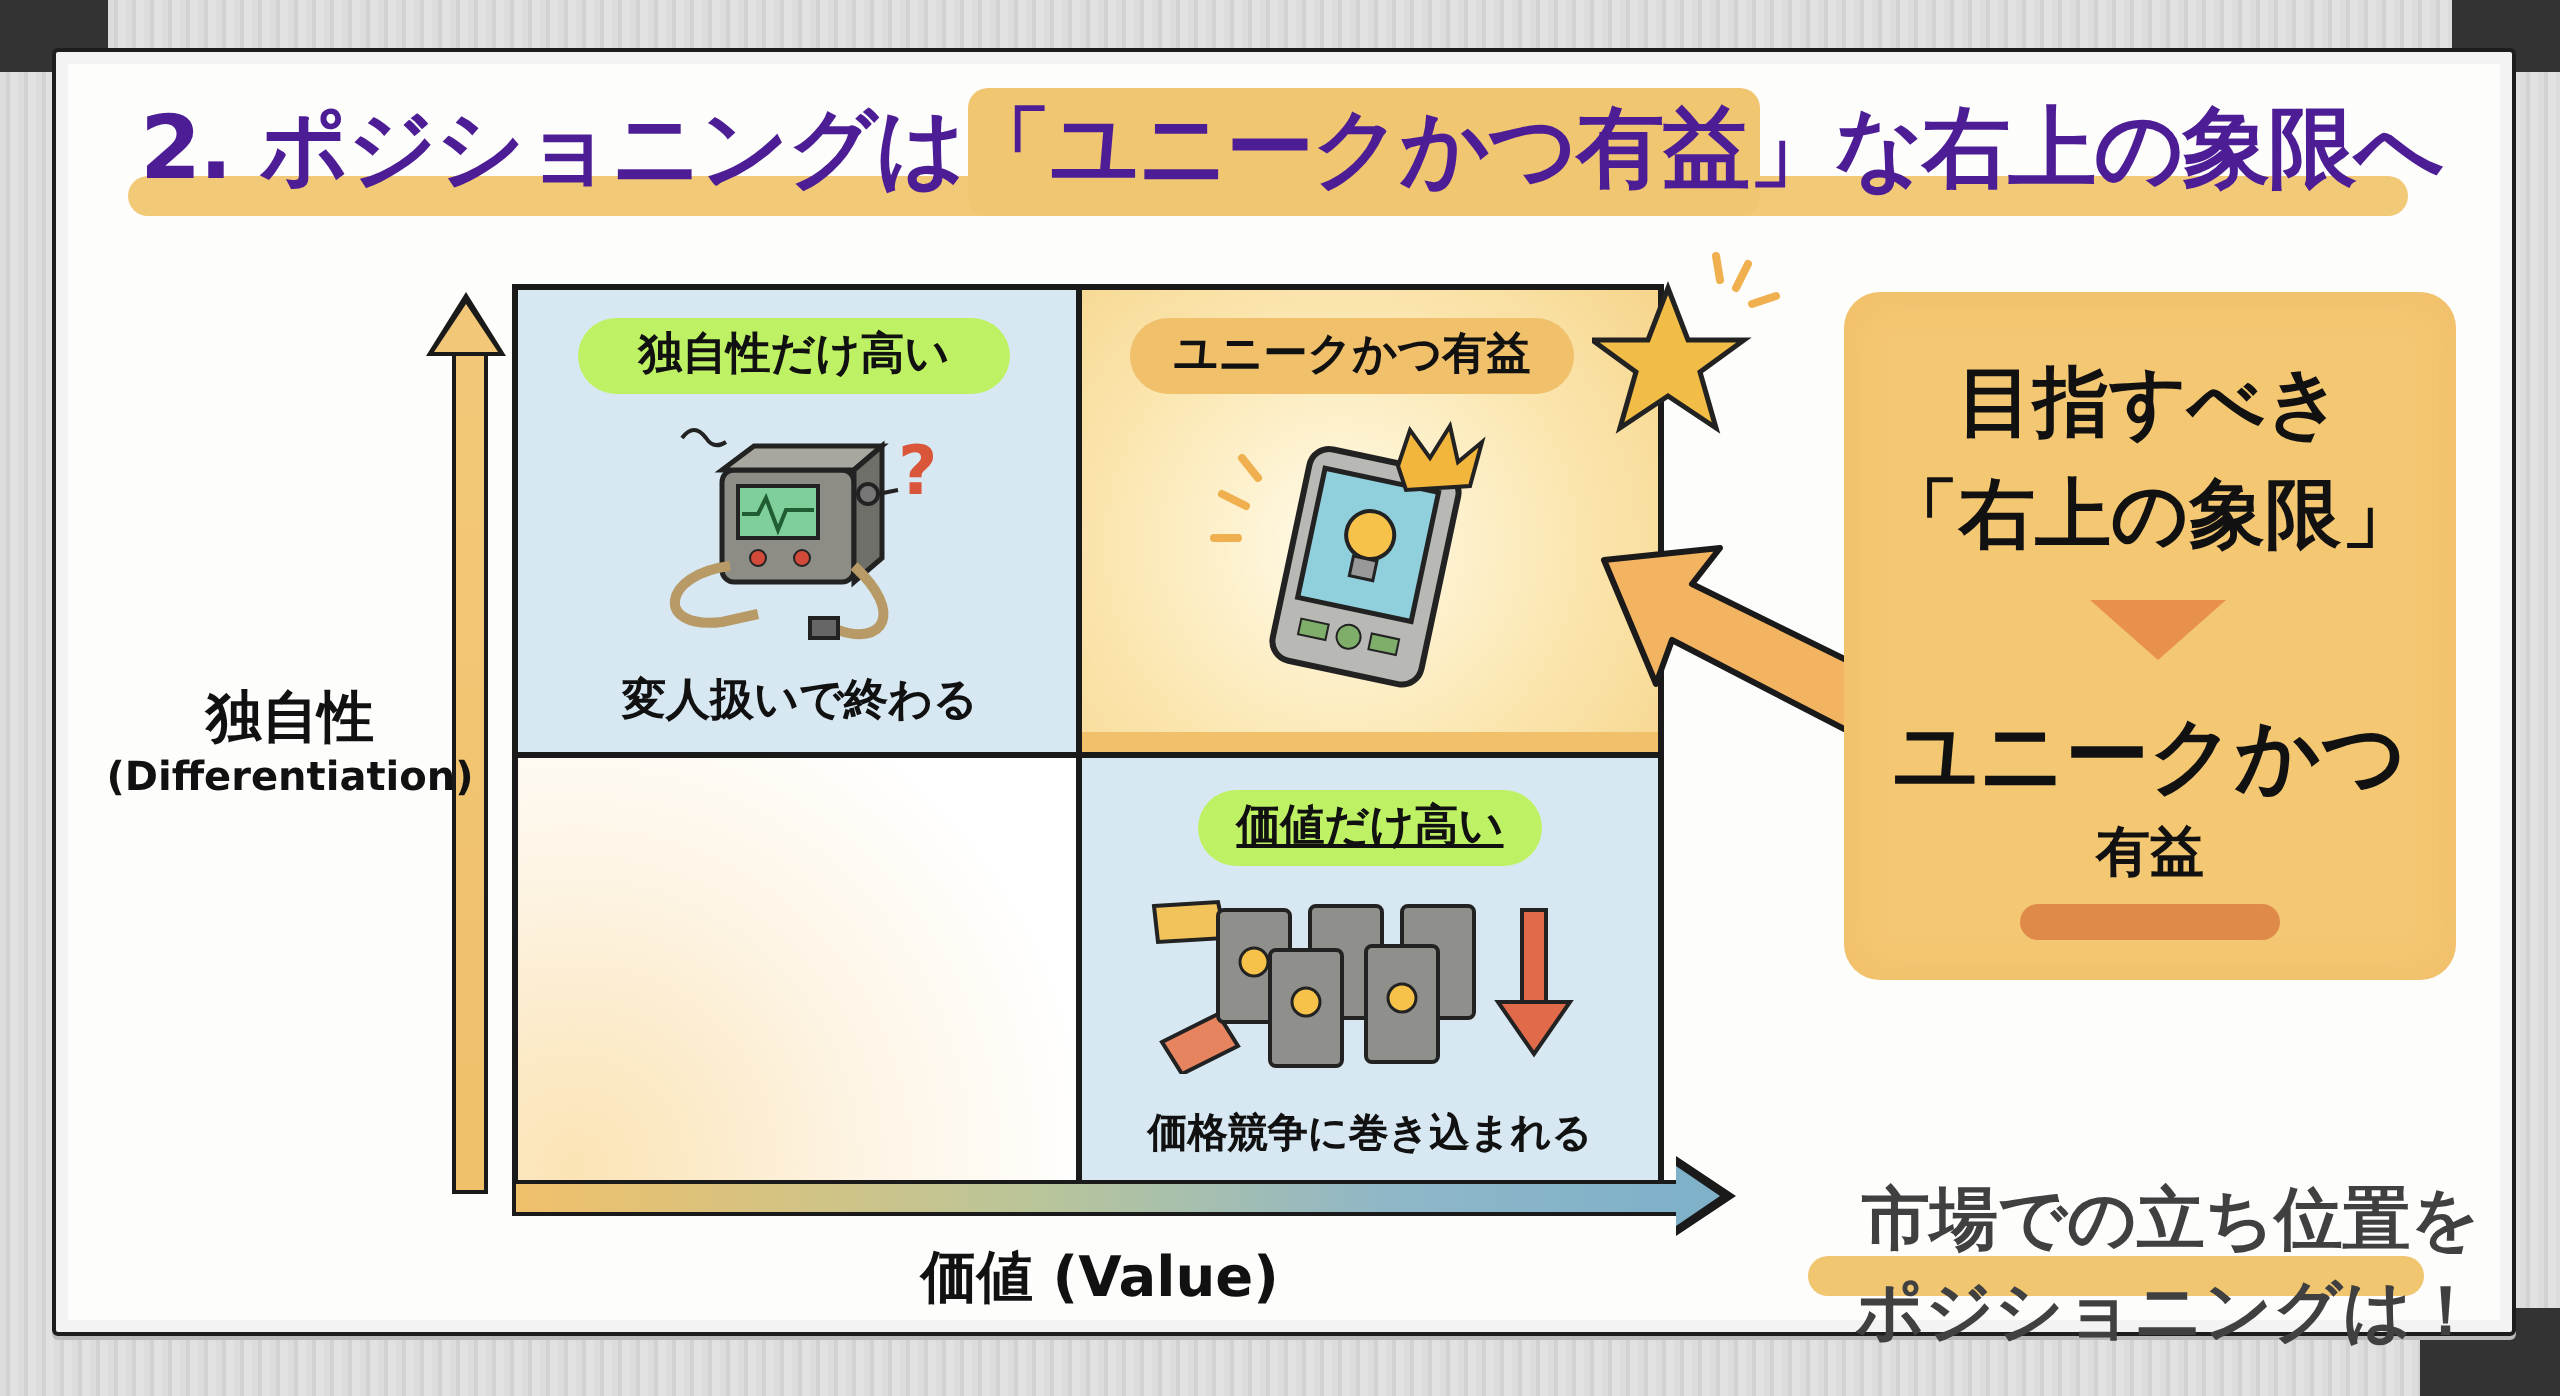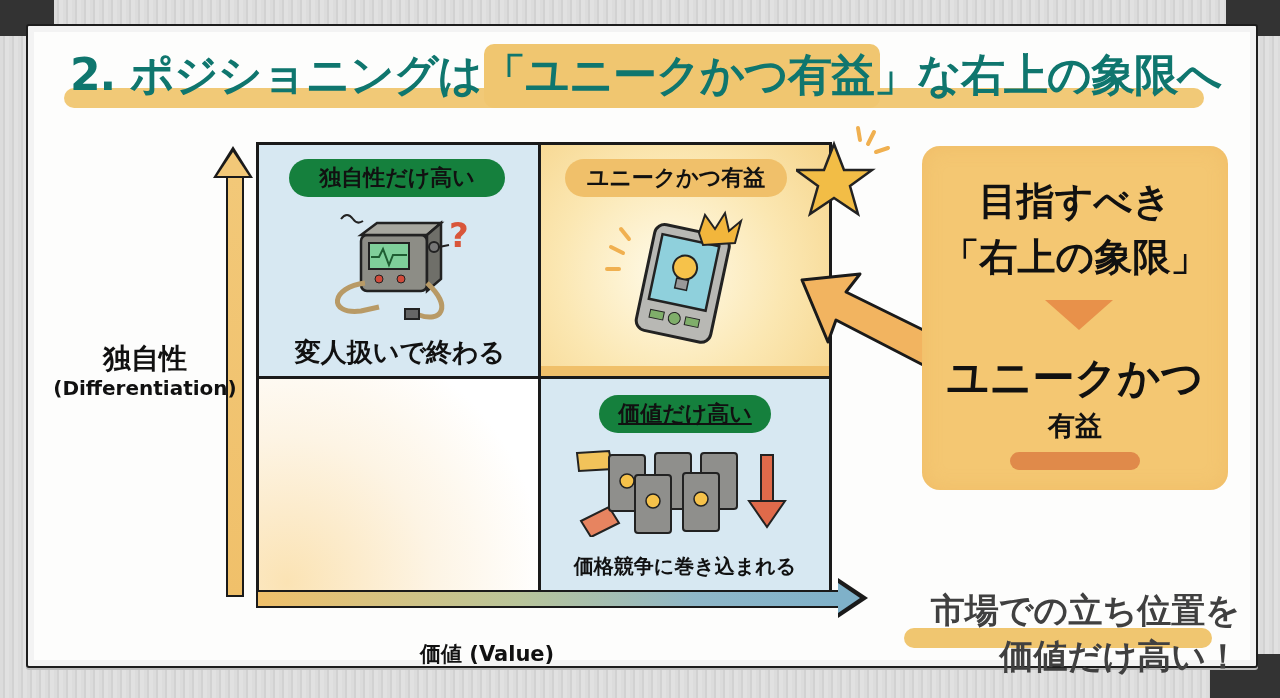--- a/index.html
+++ b/index.html
@@ -1,43 +1,43 @@
 <!DOCTYPE html>
 <html><head>
 <meta charset="utf-8">
 <style>
   html,body{margin:0;padding:0;}
   body{width:1280px;height:698px;overflow:hidden;background:#d9d9d9;font-family:"DejaVu Sans","Liberation Sans",sans-serif;position:relative;}
   .bg-tex{position:absolute;inset:0;background:repeating-linear-gradient(90deg,#dcdcdc 0 3px,#d2d2d2 3px 5px,#e1e1e1 5px 9px);}
   .corner{position:absolute;background:#333;}
   .board{position:absolute;left:26px;top:24px;width:1228px;height:640px;background:#fdfdfc;border:2px solid #1d1d1d;border-radius:3px;box-shadow:0 2px 0 #bbb, inset 0 0 0 6px #f3f3f3;}
-  .title{position:absolute;left:70px;top:40px;height:70px;font-weight:bold;font-size:44px;color:#0f766e;white-space:nowrap;letter-spacing:-1px;line-height:70px;}
+  .title{position:absolute;left:70px;top:40px;height:70px;font-weight:bold;font-size:44px;color:#4c1d95;white-space:nowrap;letter-spacing:-1px;line-height:70px;}
   .title-hl{position:absolute;left:64px;top:88px;width:1140px;height:20px;background:#f0c670;border-radius:10px;opacity:.95;}
   .title-hl2{position:absolute;left:484px;top:44px;width:396px;height:64px;background:#f0c670;border-radius:10px;}
   .title span{position:relative;}
   
   .yaxis{position:absolute;left:226px;top:175px;width:14px;height:418px;background:linear-gradient(#f2c878,#f0c06a);border:2px solid #1a1a1a;}
   .yhead{position:absolute;left:213px;top:146px;width:0;height:0;border-left:20px solid transparent;border-right:20px solid transparent;border-bottom:32px solid #1a1a1a;}
   .yhead-in{position:absolute;left:217px;top:152px;width:0;height:0;border-left:16px solid transparent;border-right:16px solid transparent;border-bottom:24px solid #f2c878;}
   .xaxis{position:absolute;left:256px;top:590px;width:584px;height:14px;background:linear-gradient(90deg,#f0c06a,#b9c59a 45%,#8fb7c8 75%,#7fb1c9);border:2px solid #1a1a1a;}
   .xhead{position:absolute;left:838px;top:578px;width:0;height:0;border-top:20px solid transparent;border-bottom:20px solid transparent;border-left:30px solid #1a1a1a;}
   .xhead-in{position:absolute;left:838px;top:583px;width:0;height:0;border-top:15px solid transparent;border-bottom:15px solid transparent;border-left:22px solid #7fb1c9;}
   .ylabel{position:absolute;left:40px;top:340px;width:210px;text-align:center;color:#111;font-weight:bold;}
   .ylabel .jp{font-size:28px;display:block;}
   .ylabel .en{font-size:20px;display:block;margin-top:-2px;text-align:center;}
-  .xlabel{position:absolute;left:420px;top:620px;width:260px;font-weight:bold;font-size:21px;color:#111;margin-top:20px;}
+  .xlabel{position:absolute;left:420px;top:620px;width:260px;text-align:center;font-weight:bold;font-size:28px;color:#111;}
   
   .grid{position:absolute;left:256px;top:142px;width:570px;height:448px;border:3px solid #1a1a1a;border-bottom:none;}
   .q{position:absolute;box-sizing:border-box;}
   .q-tl{left:0;top:0;width:282px;height:234px;background:#d7e8f2;border-right:3px solid #1a1a1a;border-bottom:3px solid #1a1a1a;}
   .q-tr{left:282px;top:0;width:288px;height:234px;background:radial-gradient(circle at 45% 55%,#fffbea 0%,#fbe7b2 55%,#f6d58c 100%);border-bottom:3px solid #1a1a1a;box-shadow:inset 0 -10px 0 #f0c06a;}
   .q-bl{left:0;top:234px;width:282px;height:214px;background:radial-gradient(circle at 10% 95%,#fbe3b4 0%,#fdf4e4 45%,#fff 80%);border-right:3px solid #1a1a1a;}
   .q-br{left:282px;top:234px;width:288px;height:214px;background:#d7e8f2;}
   .pill{position:absolute;border-radius:22px;font-weight:bold;color:#111;text-align:center;white-space:nowrap;}
-  .pill-blue{background:#15803d;}
+  .pill-blue{background:#bef264;}
   .pill-gold{background:#f0c06a;}
   .qcap{position:absolute;font-weight:bold;color:#111;text-align:center;white-space:nowrap;}
   
   .gbox{position:absolute;left:922px;top:146px;width:306px;height:344px;background:#f4c772;border-radius:18px;box-shadow:inset 0 0 20px rgba(230,160,70,.25);}
   .gbox .l{position:absolute;width:100%;text-align:center;font-weight:bold;color:#111;white-space:nowrap;}
   .tri{position:absolute;left:1045px;top:300px;width:0;height:0;border-left:34px solid transparent;border-right:34px solid transparent;border-top:30px solid #e8914a;}
   .ul{position:absolute;left:1010px;top:452px;width:130px;height:18px;background:#e08a4a;border-radius:9px;}
   .tagline{position:absolute;left:890px;top:548px;width:350px;font-weight:bold;color:#404040;text-align:right;margin-top:39px;}
   .tagline .ln{display:block;font-size:34px;line-height:46px;position:relative;white-space:nowrap;}
   .tag-hl{position:absolute;left:904px;top:628px;width:308px;height:20px;background:#f0c670;border-radius:10px;}
@@ -78,21 +78,21 @@
       <polyline points="50,50 58,50 62,42 68,58 72,48 86,48" fill="none" stroke="#1f5d32" stroke-width="2"></polyline>
       <circle cx="58" cy="72" r="4" fill="#d14a3a" stroke="#222"></circle>
         <circle cx="80" cy="72" r="4" fill="#d14a3a" stroke="#222"></circle>
       <circle cx="113" cy="40" r="5" fill="#777" stroke="#222" stroke-width="2"></circle>
         <line x1="118" y1="40" x2="128" y2="38" stroke="#222" stroke-width="2"></line>
       <path d="M44 76 C10 80 6 108 40 104 L58 100" fill="none" stroke="#b89a66" stroke-width="5"></path>
       <path d="M106 76 C132 100 120 116 98 108" fill="none" stroke="#b89a66" stroke-width="5"></path>
       <rect x="84" y="102" width="14" height="10" fill="#666" stroke="#222" stroke-width="2"></rect>
       <text x="128" y="40" font-size="34" font-weight="bold" fill="#d9563a" font-family="DejaVu Sans, sans-serif">?</text>
     </svg>
-    <div class="qcap" style="left:0;width:282px;top:190px;font-size:26px;">変人扱いで終わる</div>
+    <div class="qcap" style="left:0;width:282px;top:190px;font-size:22px;">変人扱いで終わる</div>
   </div>
 
   <div class="q q-tr">
     <div class="pill pill-gold" style="left:24px;top:14px;width:222px;height:38px;line-height:38px;font-size:22px;">ユニークかつ有益</div>
     <svg style="position:absolute;left:60px;top:62px;" width="160" height="140" viewBox="0 0 160 140">
       <line x1="10" y1="40" x2="22" y2="46" stroke="#f0b050" stroke-width="4" stroke-linecap="round"></line>
       <line x1="6" y1="62" x2="18" y2="62" stroke="#f0b050" stroke-width="4" stroke-linecap="round"></line>
       <line x1="20" y1="22" x2="28" y2="32" stroke="#f0b050" stroke-width="4" stroke-linecap="round"></line>
       <g transform="rotate(12 80 75)">
         <rect x="44" y="22" width="76" height="108" rx="10" fill="#b8b8b4" stroke="#222" stroke-width="3"></rect>
@@ -154,14 +154,14 @@
   <div class="l" style="top:86px;font-size:38px;">「右上の象限」</div>
   <div class="l" style="top:204px;font-size:42px;">ユニークかつ</div>
   <div class="l" style="top:262px;font-size:27px;z-index:2;">有益</div>
 </div>
 <div class="tri"></div>
 <div class="ul"></div>
 
 <div class="tag-hl"></div>
 <div class="tagline">
   <span class="ln">市場での立ち位置を</span>
-  <span class="ln">価値だけ高い！</span>
+  <span class="ln">ポジショニングは！</span>
 </div>
 
 </body></html>

